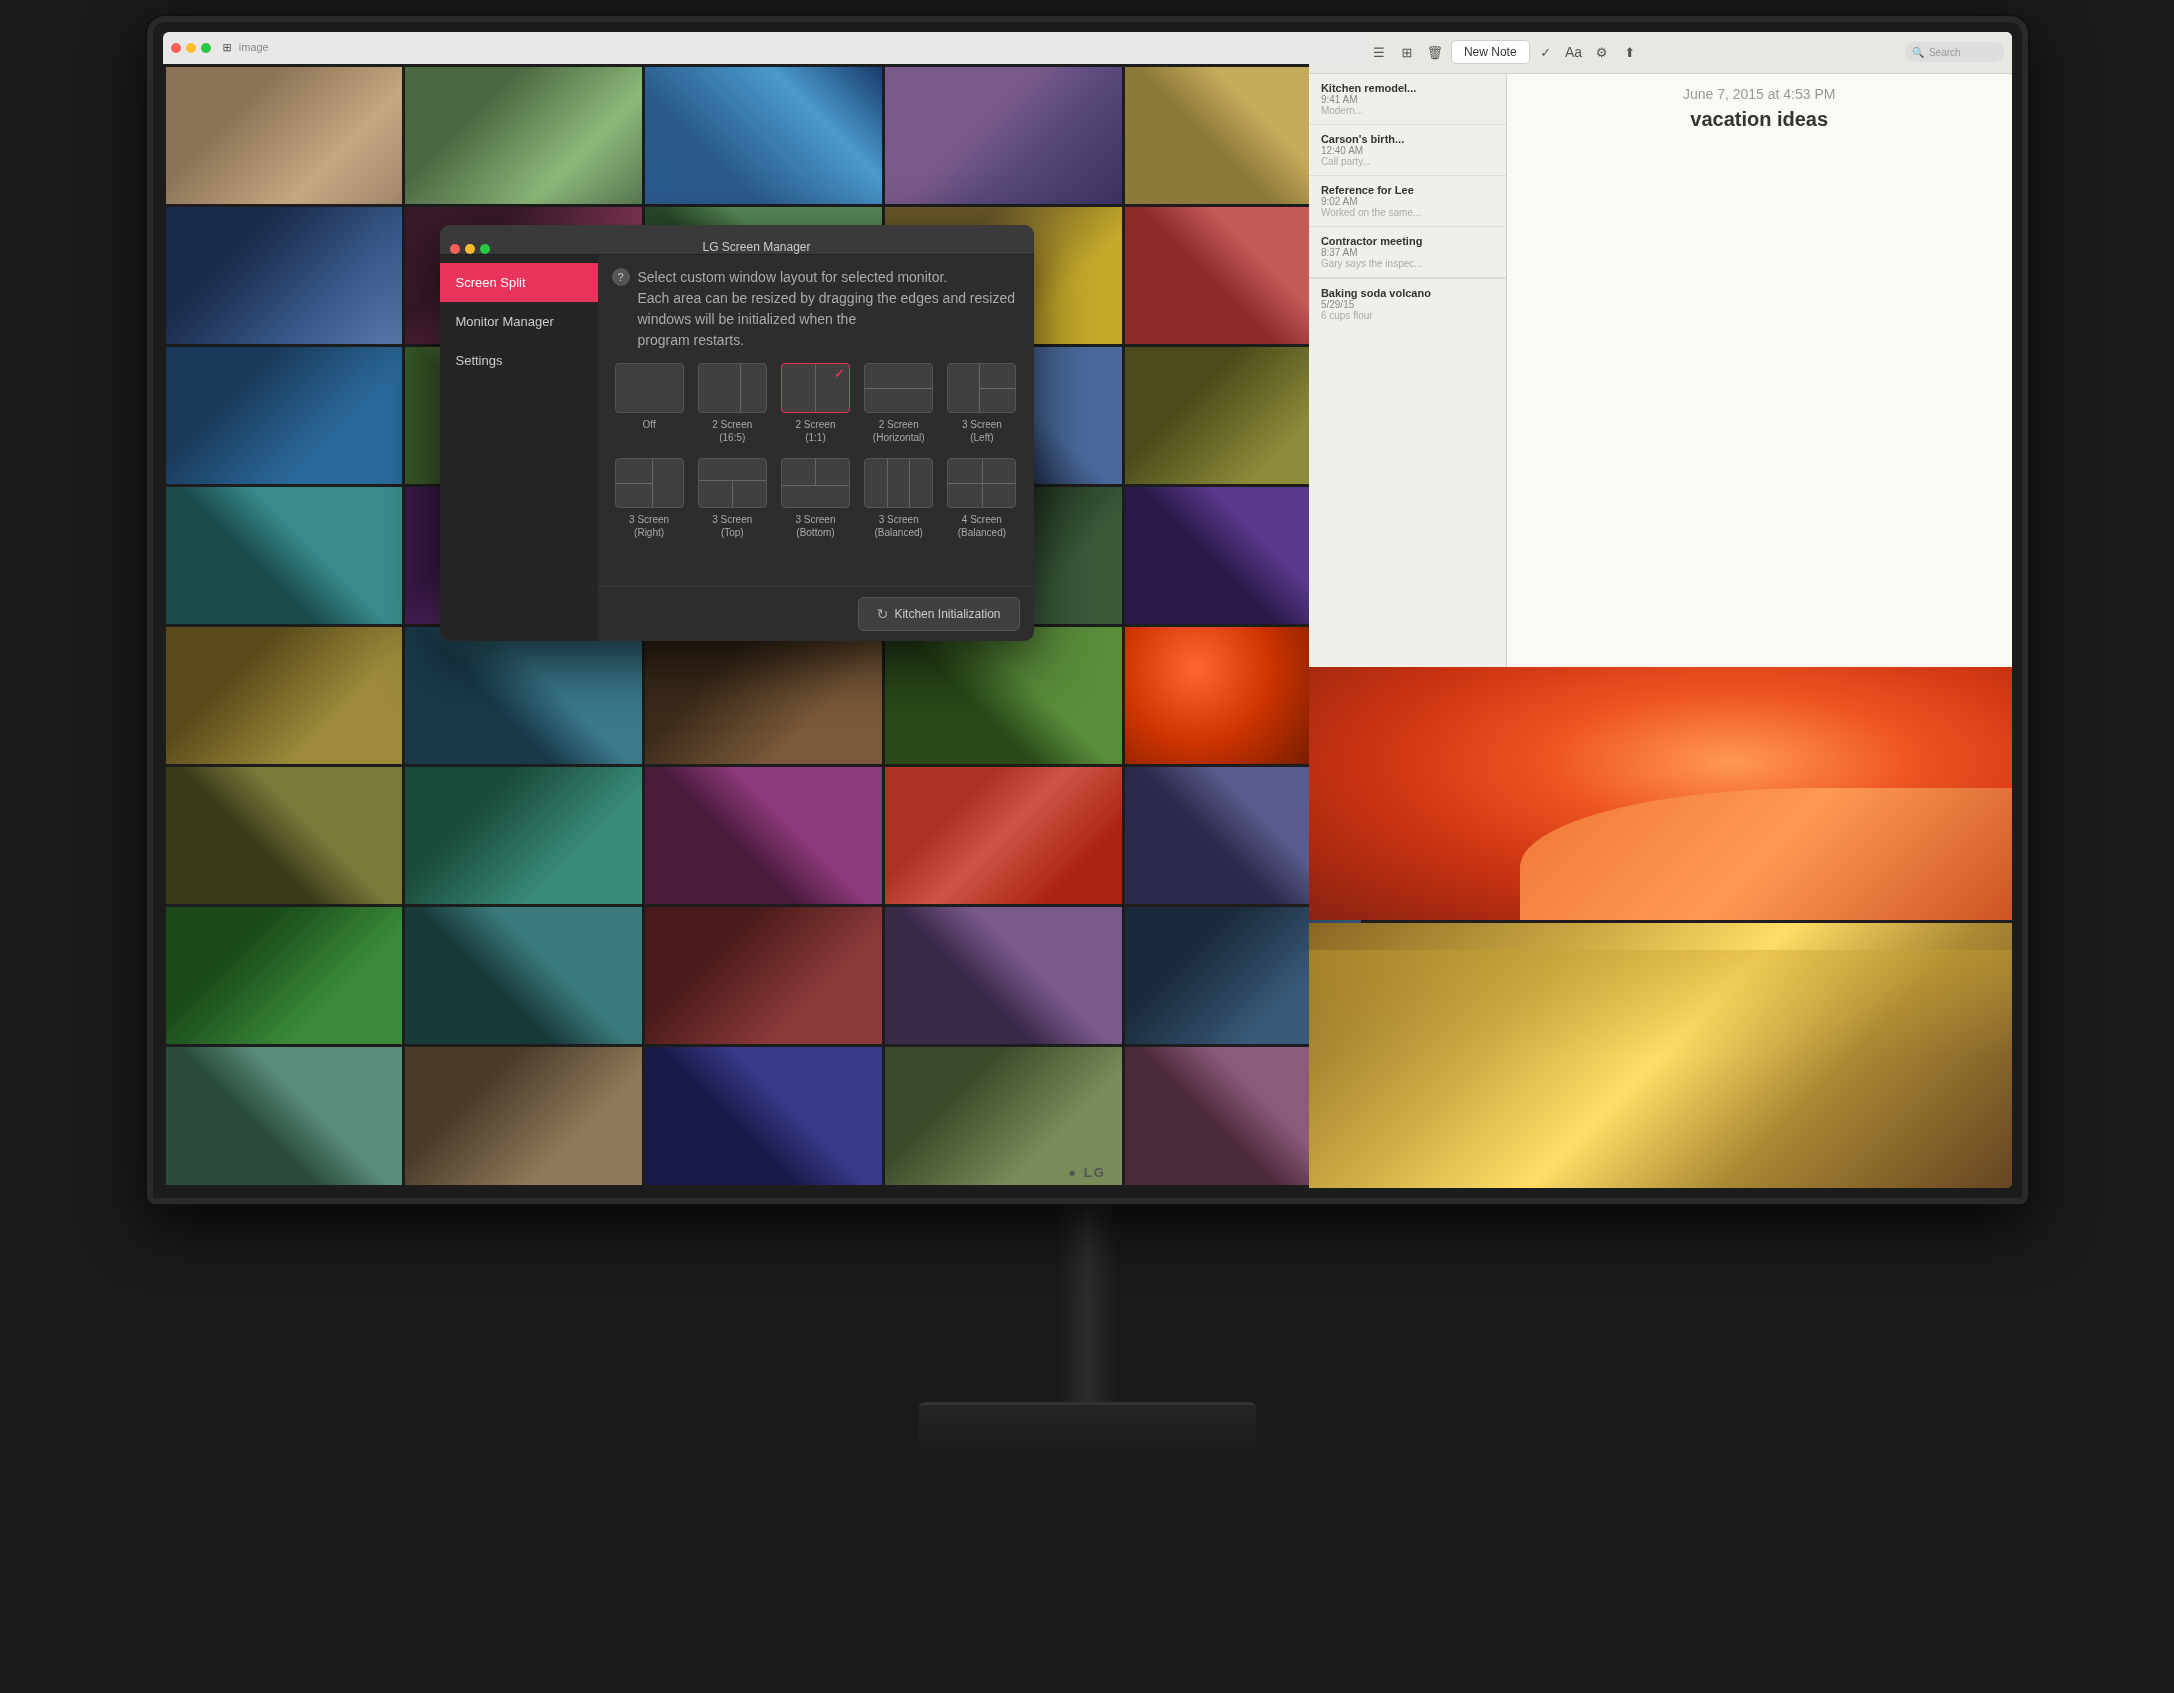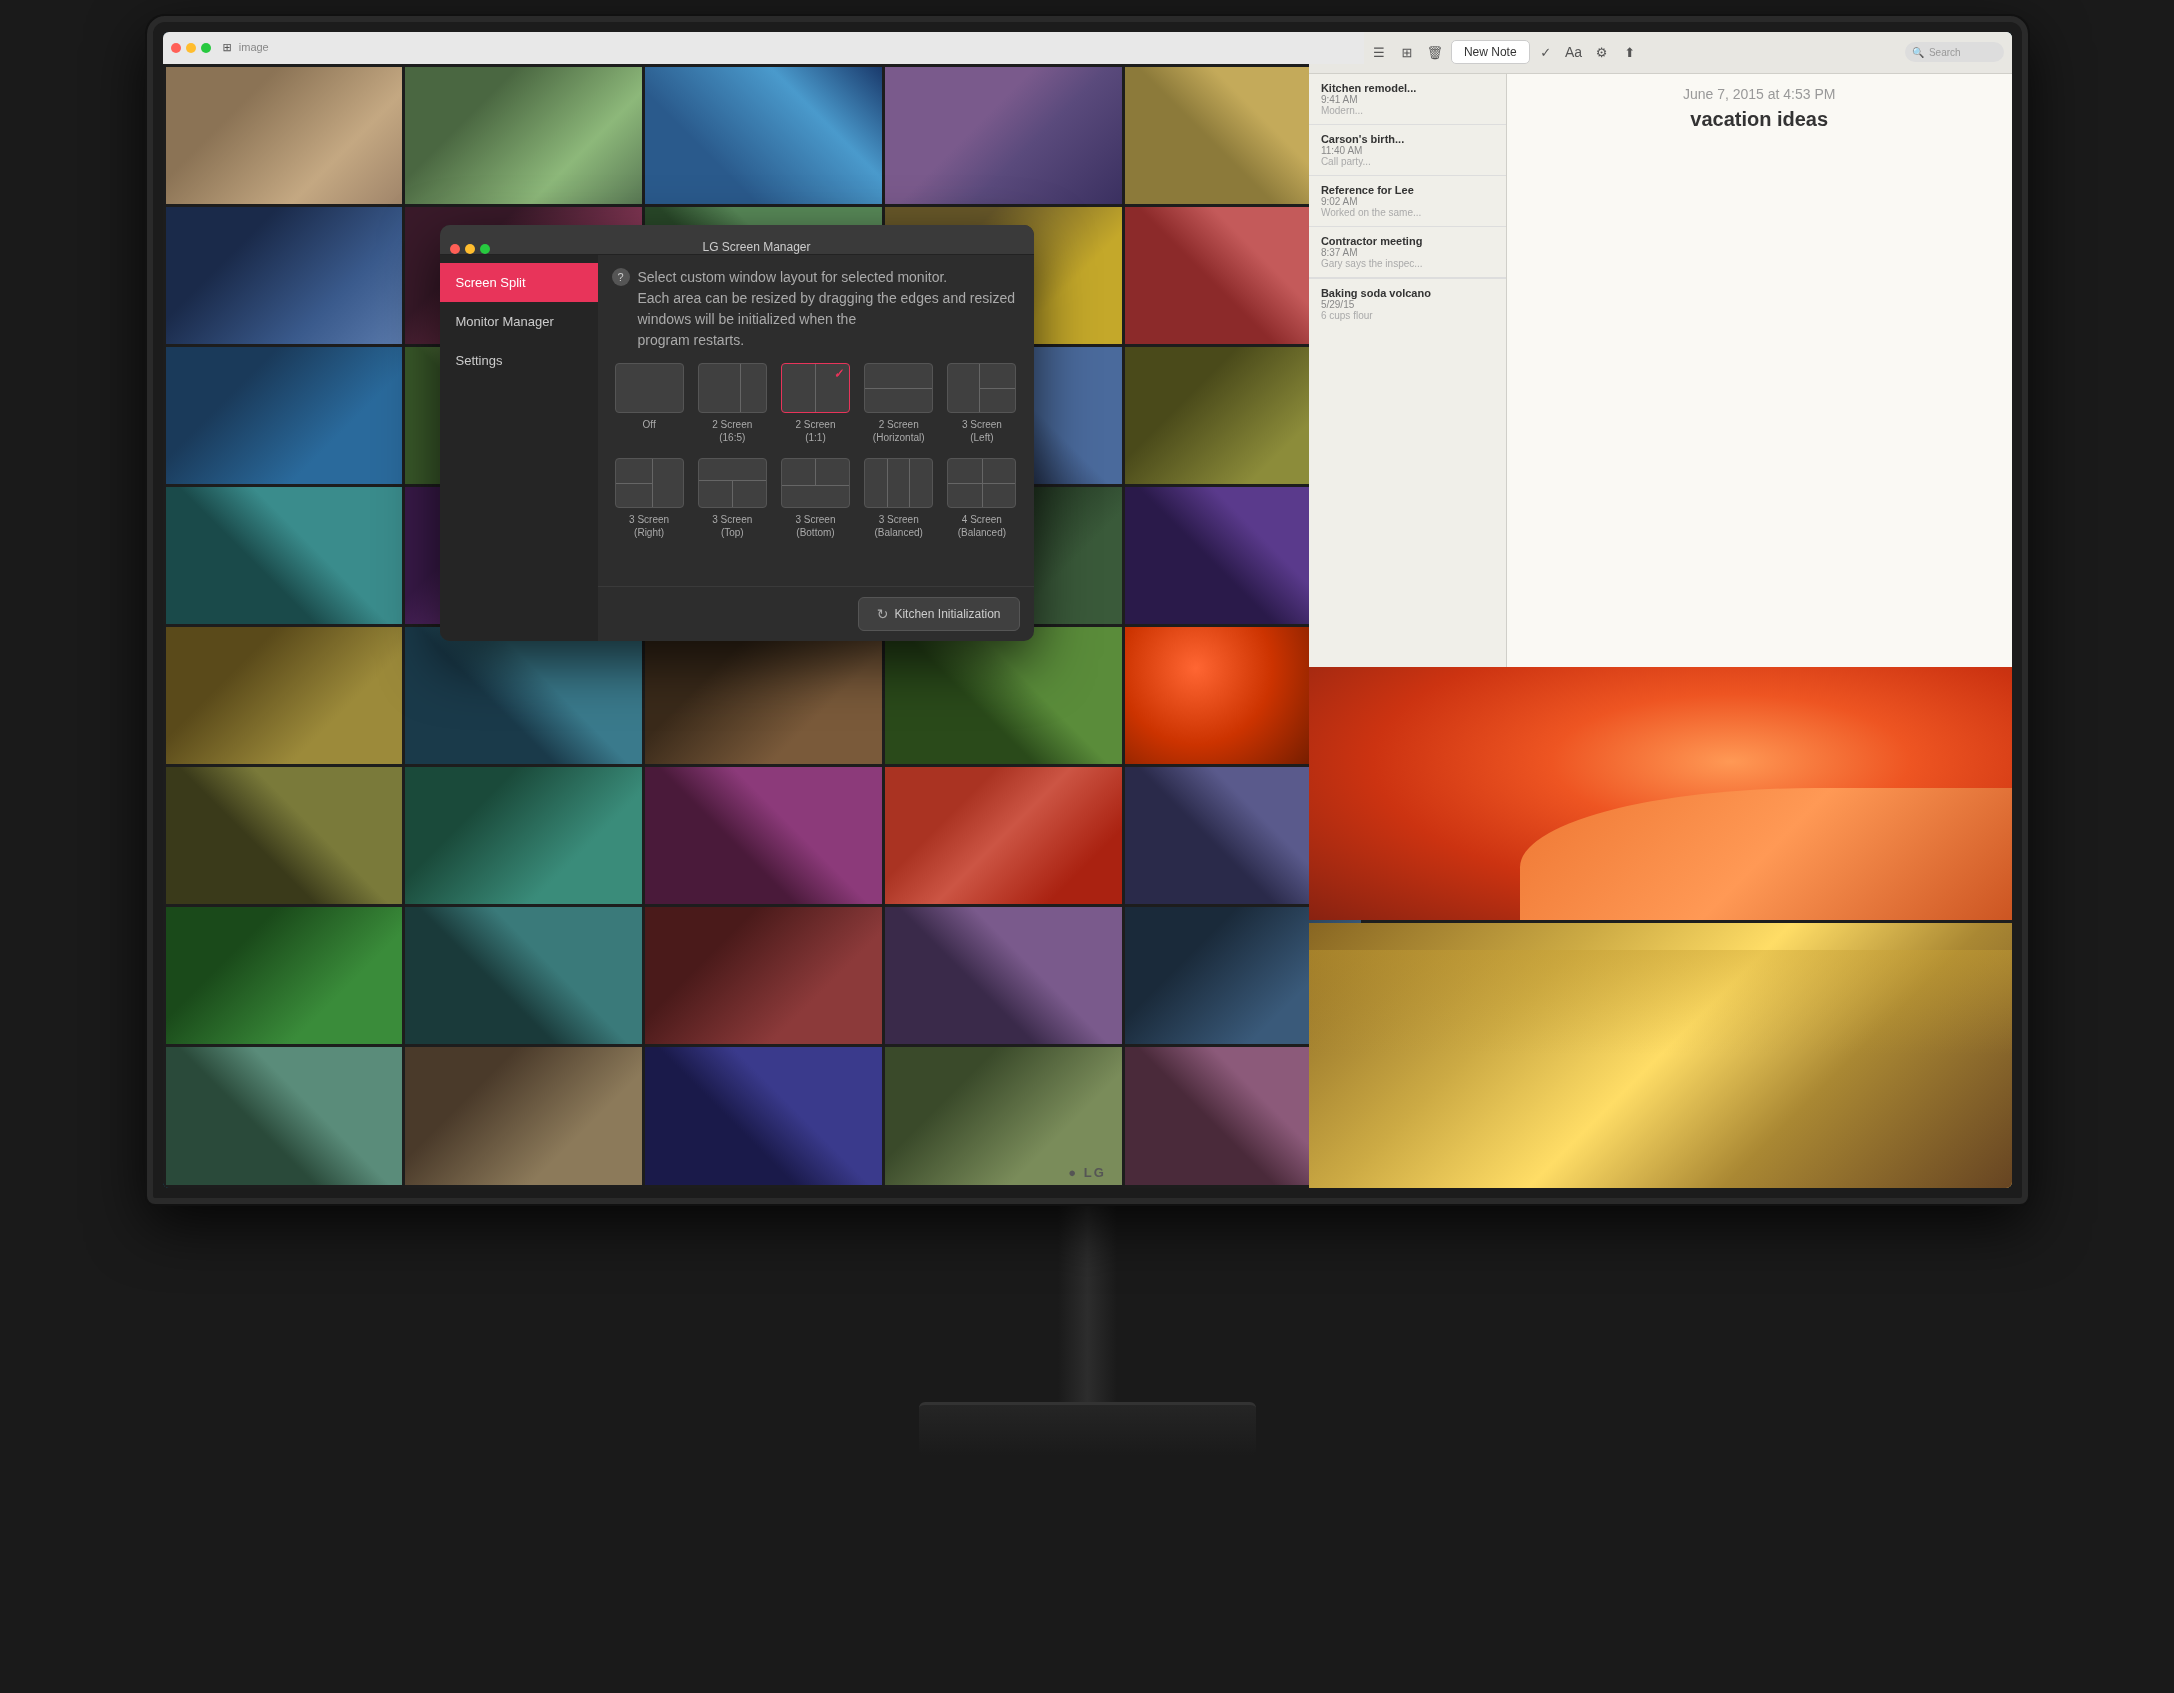--- a/index.html
+++ b/index.html
@@ -592,21 +592,21 @@
           </div>
 
           <div class="notes-sidebar-list">
             <div class="note-list-item">
               <div class="note-title">Kitchen remodel...</div>
               <div class="note-time">9:41 AM</div>
               <div class="note-preview">Modern...</div>
             </div>
             <div class="note-list-item">
               <div class="note-title">Carson's birth...</div>
-              <div class="note-time">11:40 AM</div>
+              <div class="note-time">12:40 AM</div>
               <div class="note-preview">Call party...</div>
             </div>
             <div class="note-list-item">
               <div class="note-title">Reference for Lee</div>
               <div class="note-time">9:02 AM</div>
               <div class="note-preview">Worked on the same...</div>
             </div>
             <div class="note-list-item">
               <div class="note-title">Contractor meeting</div>
               <div class="note-time">8:37 AM</div>

